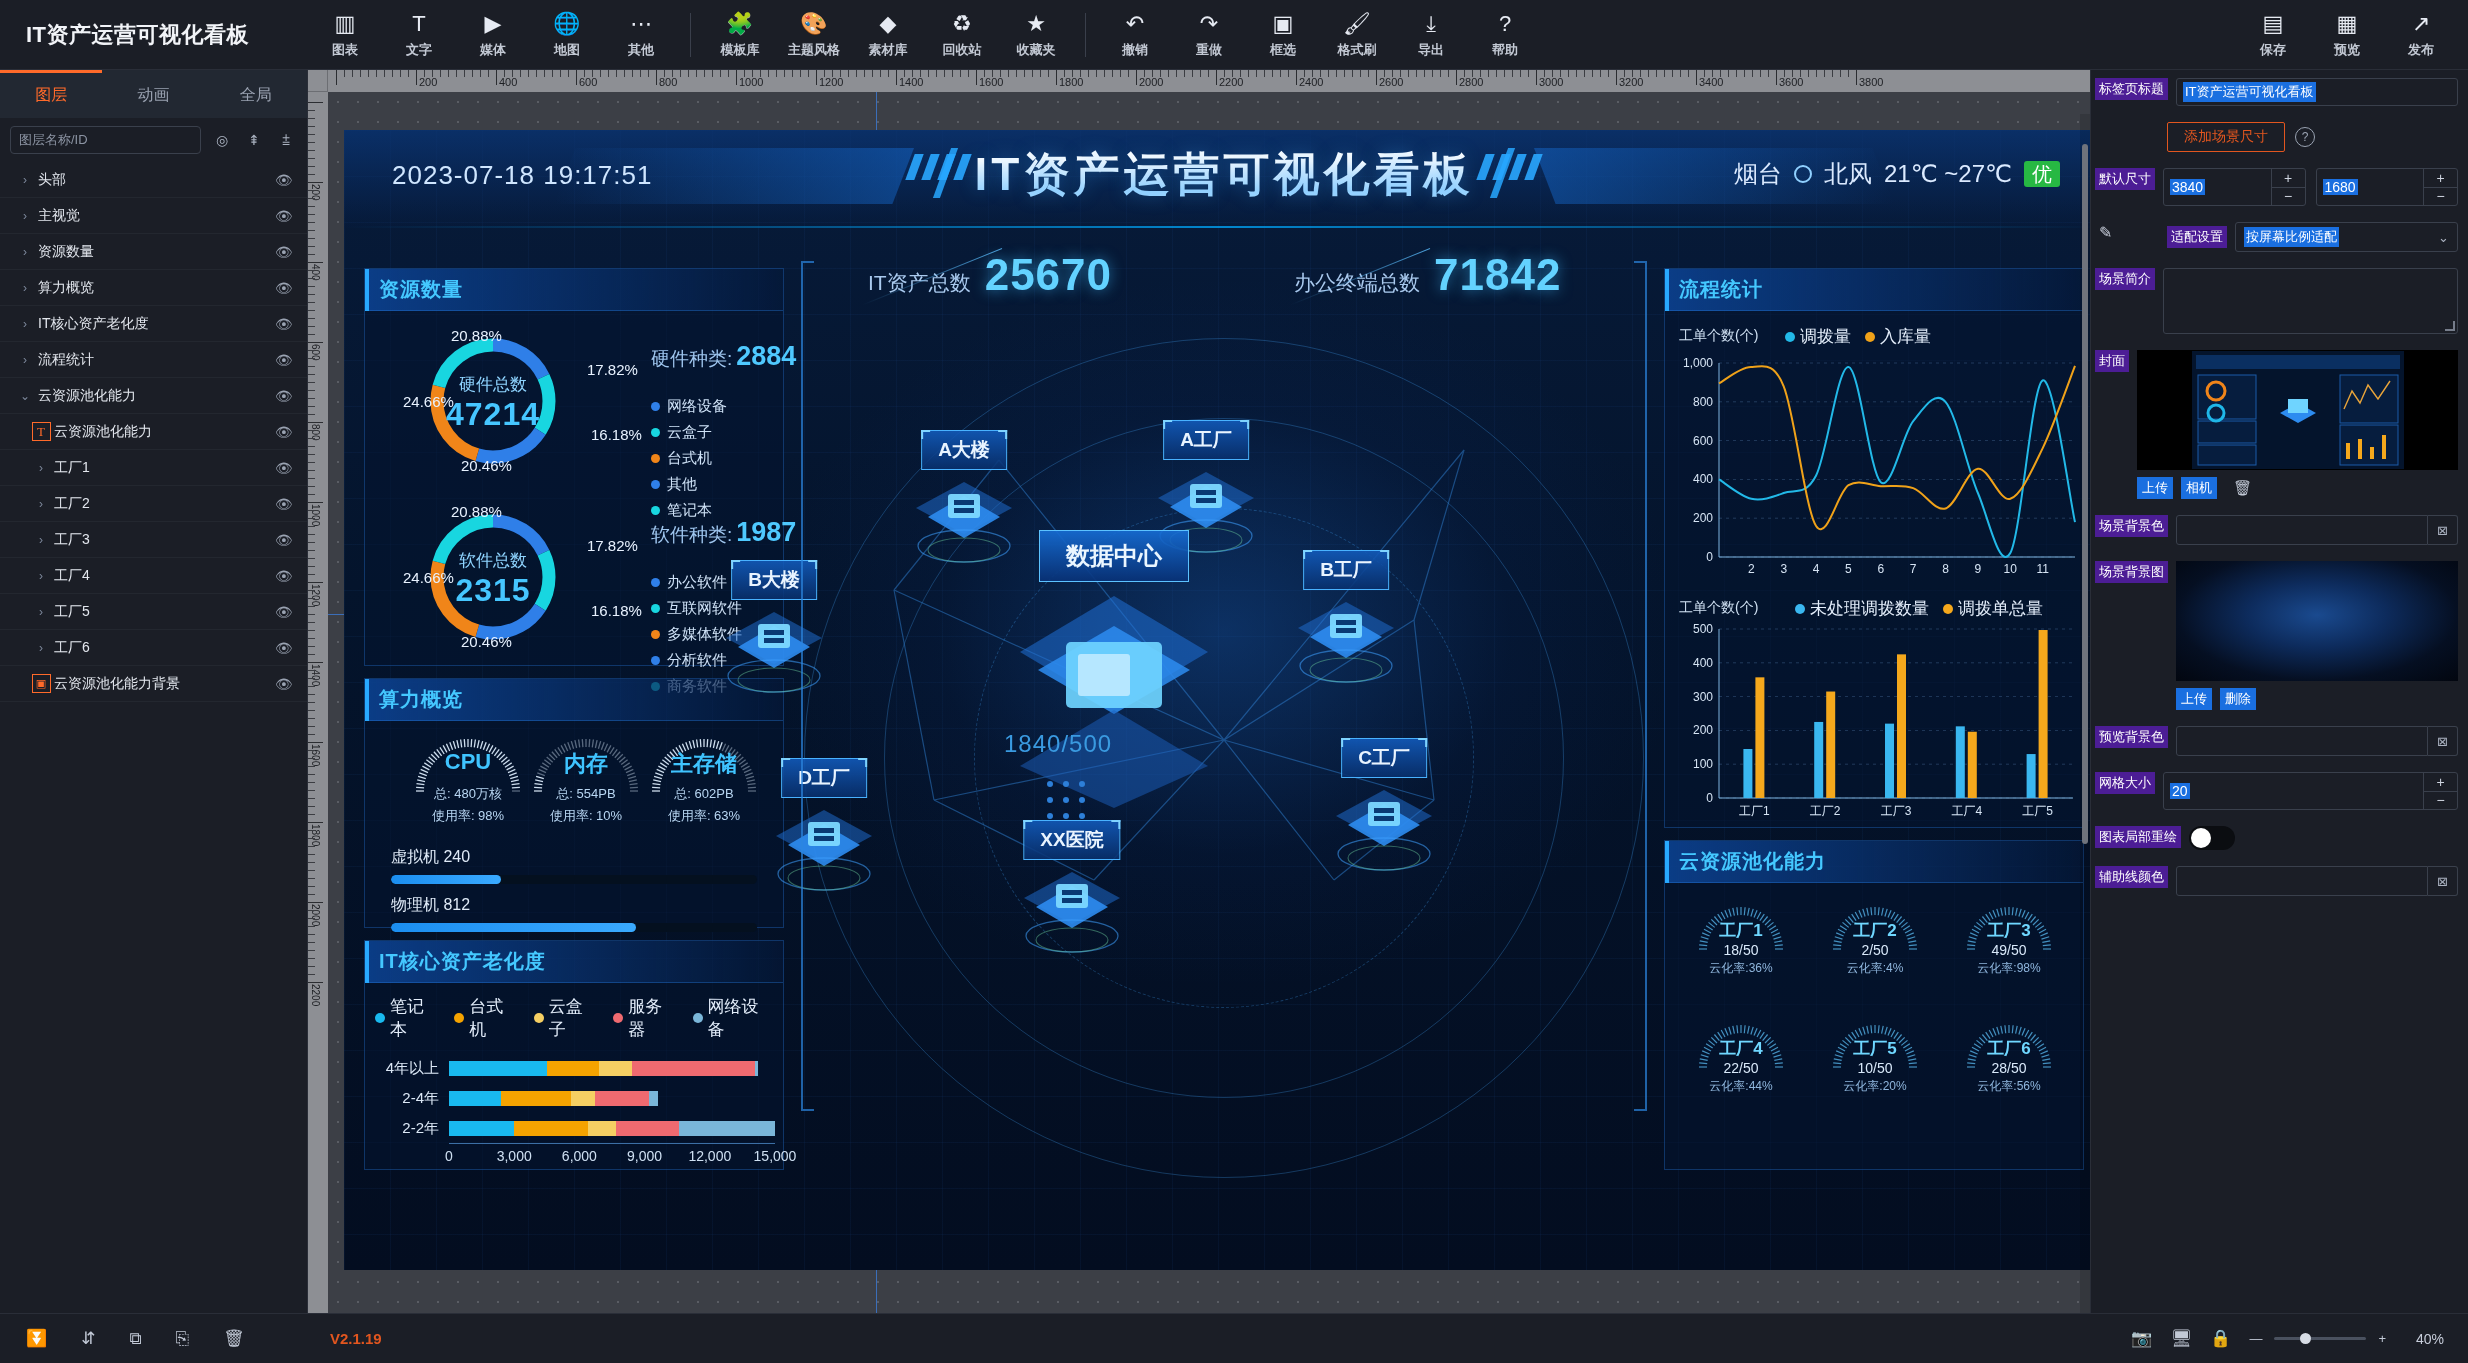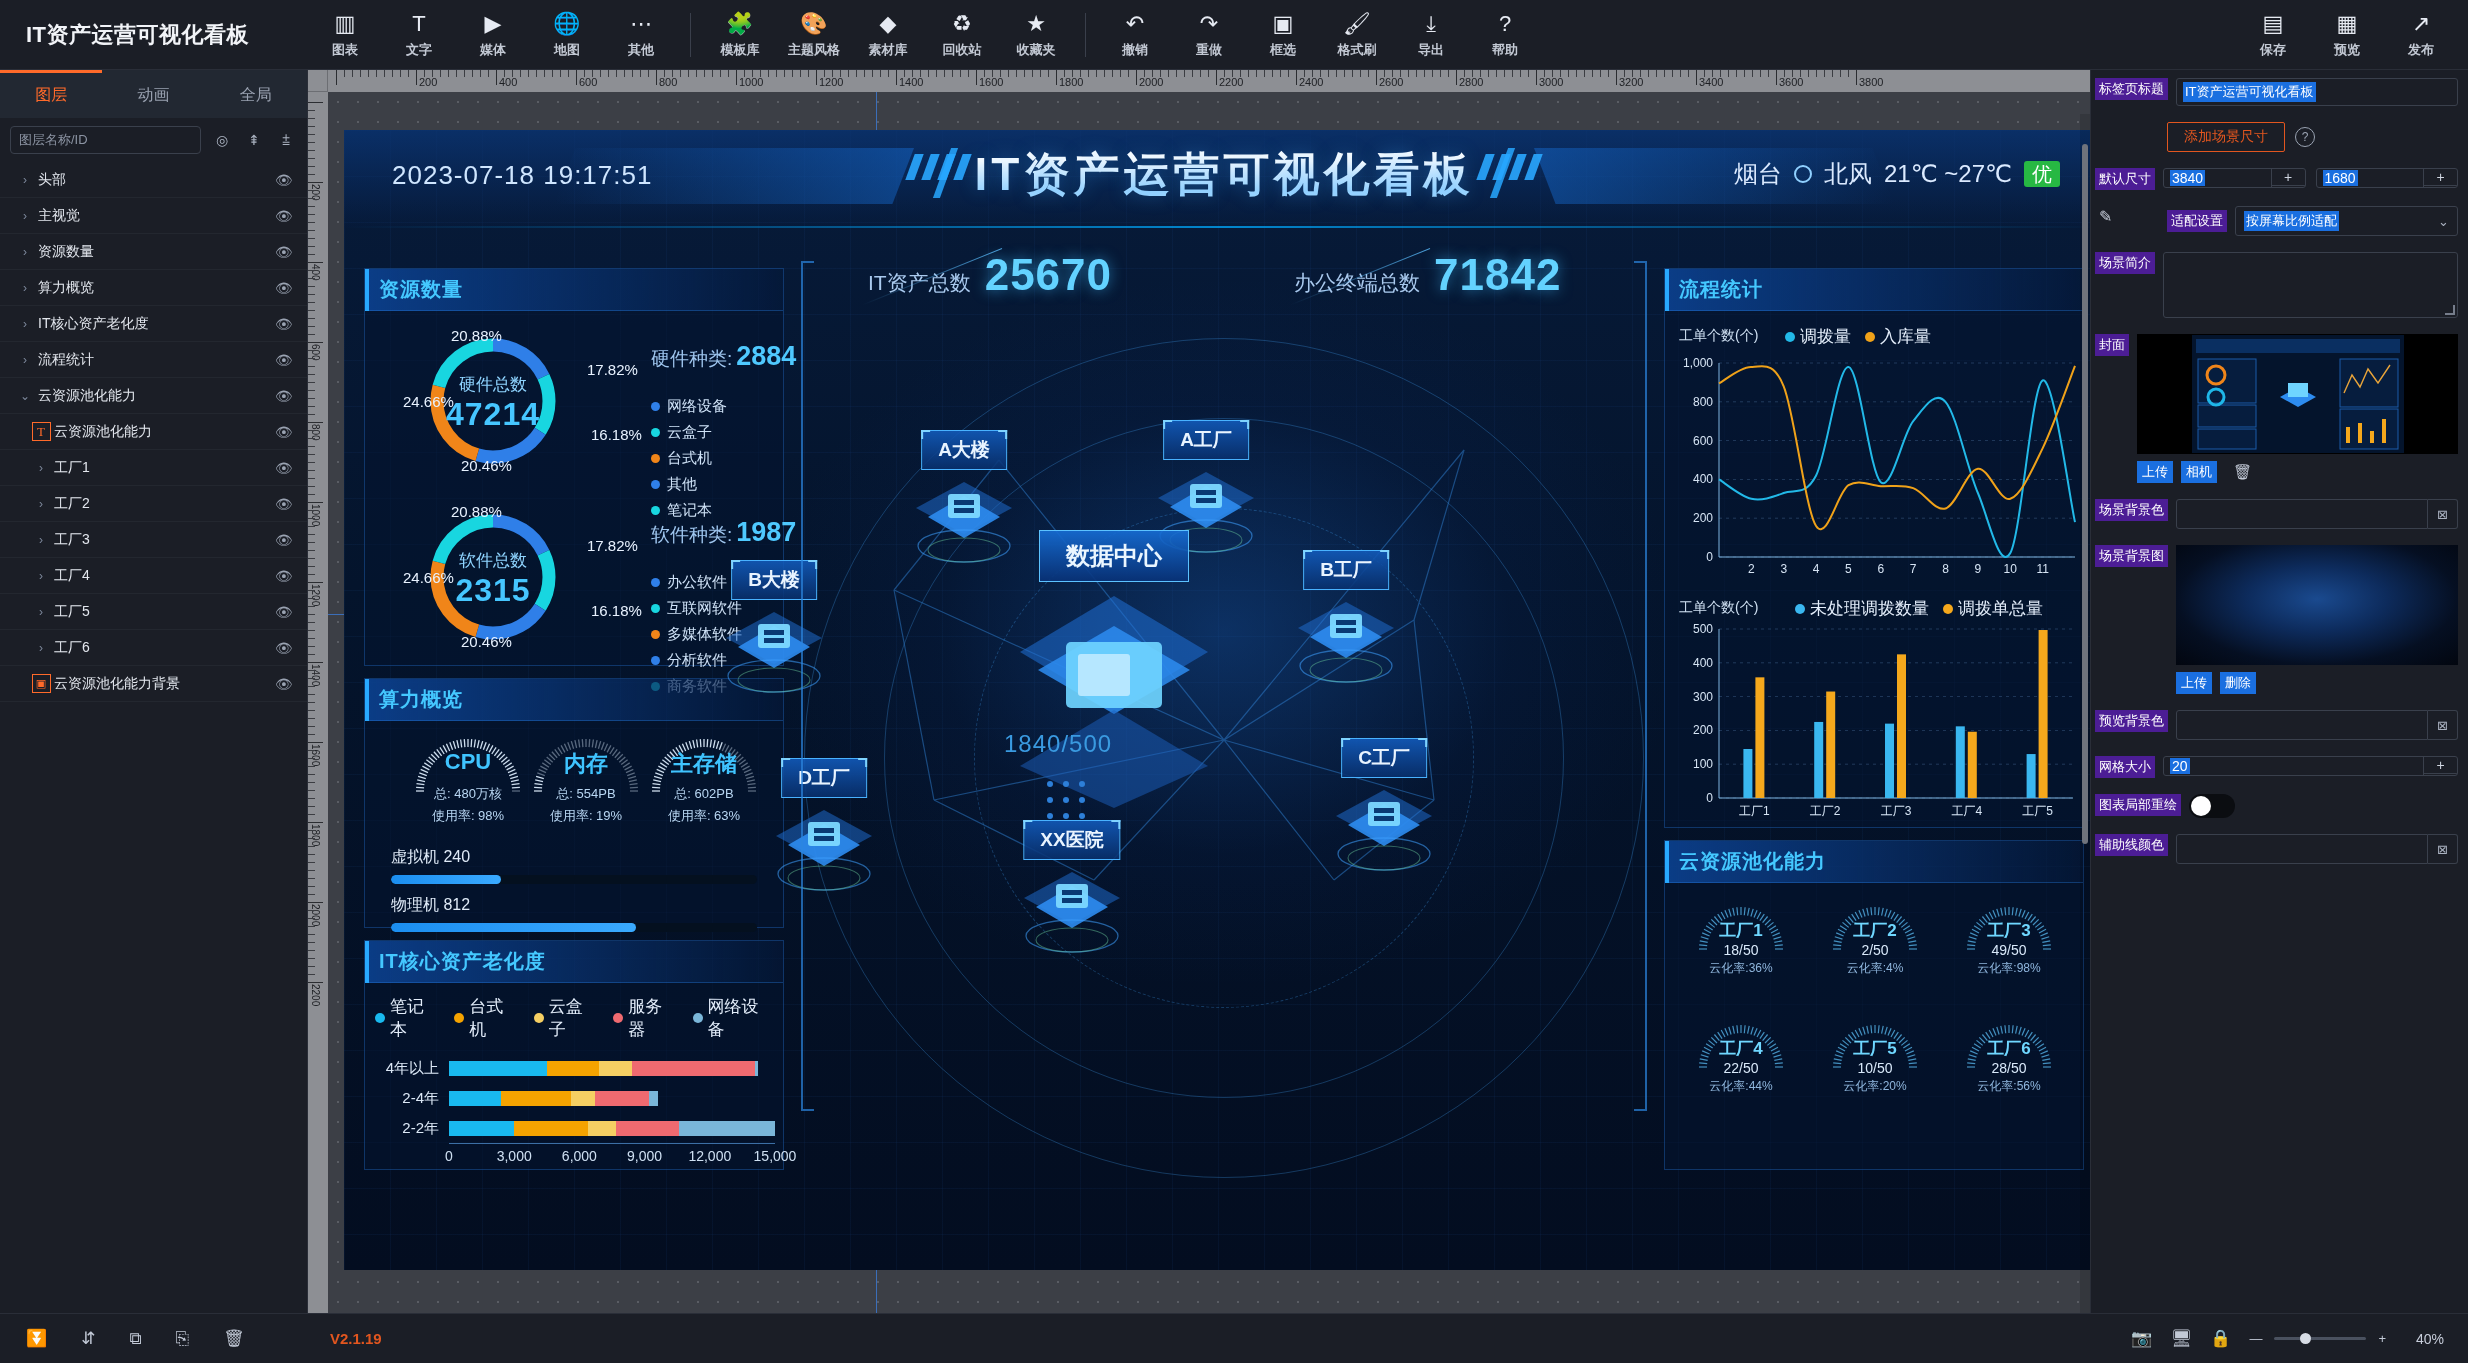--- a/index.html
+++ b/index.html
@@ -148,21 +148,21 @@
   .rtabs{height:42px;display:flex;align-items:center;justify-content:center;background:#222832;}
   .rtab{font-size:15px;color:#fff;background:#1a6fe0;padding:2px 8px;}
   .rrow{display:flex;align-items:flex-start;padding:8px 10px 8px 4px;gap:8px;}
   .rlbl{font-size:13px;color:#fff;background:#4c1d95;padding:2px 4px;white-space:nowrap;line-height:18px;}
   .rlblplain{font-size:13px;color:#c8cedb;white-space:nowrap;line-height:18px;padding:2px 4px;}
   .rfield{flex:1;}
   .rinput{height:28px;border:1px solid #3a404c;border-radius:3px;background:#1b1e26;display:flex;align-items:center;padding:0 6px;}
   .rinput span{font-size:13px;color:#fff;background:#1a6fe0;padding:1px 2px;}
   .rbtnorange{display:inline-flex;align-items:center;justify-content:center;height:30px;padding:0 16px;border:1px solid #e2561f;color:#e2561f;font-size:14px;border-radius:2px;cursor:pointer;background:transparent;}
   .rq{width:20px;height:20px;border:1.5px solid #9aa3b2;border-radius:50%;display:inline-flex;align-items:center;justify-content:center;font-size:12px;color:#9aa3b2;margin-left:10px;}
-  .numbox{display:flex;border:1px solid #3a404c;border-radius:3px;overflow:hidden;height:20px;flex:1;}
+  .numbox{display:flex;border:1px solid #3a404c;border-radius:3px;overflow:hidden;height:38px;flex:1;}
   .numbox .nv{flex:1;display:flex;align-items:center;padding:0 6px;}
   .numbox .nv span{font-size:14px;color:#fff;background:#1a6fe0;padding:0 2px;}
   .numbox .nstep{width:34px;border-left:1px solid #3a404c;display:flex;flex-direction:column;}
   .numbox .nstep i{flex:1;display:flex;align-items:center;justify-content:center;font-size:14px;color:#cfd5e0;font-style:normal;cursor:pointer;}
   .numbox .nstep i+i{border-top:1px solid #3a404c;}
   .rsel{flex:1;height:30px;border:1px solid #3a404c;border-radius:3px;display:flex;align-items:center;justify-content:space-between;padding:0 8px;}
   .rsel span{font-size:13px;color:#fff;background:#1a6fe0;padding:1px 2px;}
   .rarea{height:66px;border:1px solid #3a404c;border-radius:3px;background:#1b1e26;position:relative;}
   .rarea::after{content:"";position:absolute;right:2px;bottom:2px;width:8px;height:8px;border-right:2px solid #767d8b;border-bottom:2px solid #767d8b;}
   .thumb{height:120px;background:#000;display:flex;align-items:center;justify-content:center;overflow:hidden;}
@@ -959,21 +959,21 @@
                     <line x1="97.6" y1="36.9" x2="104.6" y2="33.1" stroke="#d8e8f8" stroke-width="1.3" opacity="0.4"></line>
                     <line x1="99.0" y1="39.7" x2="106.3" y2="36.4" stroke="#d8e8f8" stroke-width="1.3" opacity="0.4"></line>
                     <line x1="100.2" y1="42.6" x2="107.7" y2="39.8" stroke="#d8e8f8" stroke-width="1.3" opacity="0.4"></line>
                     <line x1="101.2" y1="45.6" x2="108.9" y2="43.3" stroke="#d8e8f8" stroke-width="1.3" opacity="0.4"></line>
                     <line x1="102.0" y1="48.6" x2="109.8" y2="46.9" stroke="#d8e8f8" stroke-width="1.3" opacity="0.4"></line>
                     <line x1="102.6" y1="51.7" x2="110.5" y2="50.6" stroke="#d8e8f8" stroke-width="1.3" opacity="0.4"></line>
                     <line x1="102.9" y1="54.9" x2="110.9" y2="54.3" stroke="#d8e8f8" stroke-width="1.3" opacity="0.4"></line>
                     <line x1="103.0" y1="58.0" x2="111.0" y2="58.0" stroke="#d8e8f8" stroke-width="1.3" opacity="0.4"></line>
                   </svg><div class="gname">内存</div></div>
                 <div class="gtot">总: 554PB</div>
-                <div class="gu">使用率: 19%</div>
+                <div class="gu">使用率: 10%</div>
               </div>
               <div class="gauge" style="left:280px;top:54px">
                 <div class="arc"><svg width="118" height="60">
                     <line x1="15.0" y1="58.0" x2="7.0" y2="58.0" stroke="#d8e8f8" stroke-width="1.3" opacity="0.95"></line>
                     <line x1="15.1" y1="54.9" x2="7.1" y2="54.3" stroke="#d8e8f8" stroke-width="1.3" opacity="0.95"></line>
                     <line x1="15.4" y1="51.7" x2="7.5" y2="50.6" stroke="#d8e8f8" stroke-width="1.3" opacity="0.95"></line>
                     <line x1="16.0" y1="48.6" x2="8.2" y2="46.9" stroke="#d8e8f8" stroke-width="1.3" opacity="0.95"></line>
                     <line x1="16.8" y1="45.6" x2="9.1" y2="43.3" stroke="#d8e8f8" stroke-width="1.3" opacity="0.95"></line>
                     <line x1="17.8" y1="42.6" x2="10.3" y2="39.8" stroke="#d8e8f8" stroke-width="1.3" opacity="0.95"></line>
                     <line x1="19.0" y1="39.7" x2="11.7" y2="36.4" stroke="#d8e8f8" stroke-width="1.3" opacity="0.95"></line>

